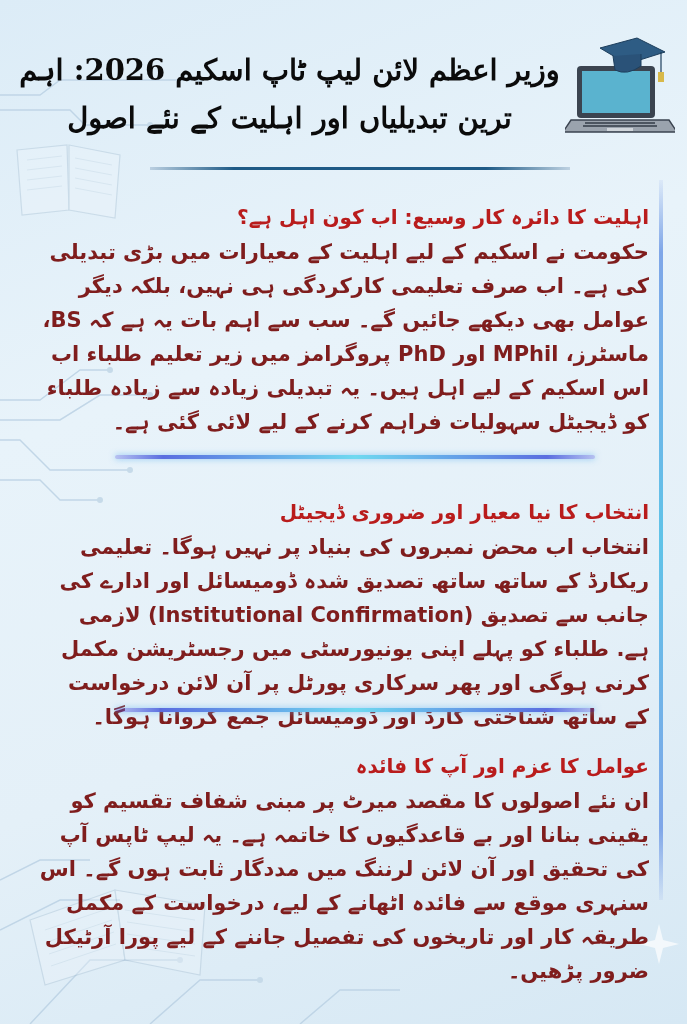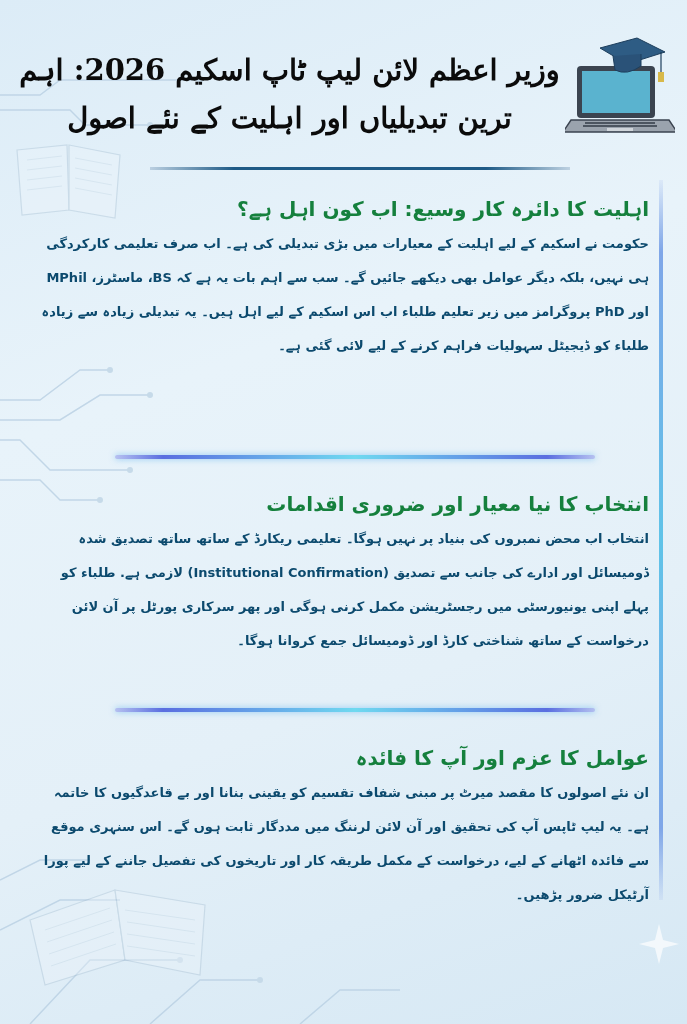--- a/index.html
+++ b/index.html
@@ -19,22 +19,22 @@
   }
   .top-rule {
     position:absolute; left:150px; top:167px; width:420px; height:3px;
     background: linear-gradient(90deg, rgba(30,80,130,0.2), #1e5a86 20%, #1e5a86 80%, rgba(30,80,130,0.2));
   }
   .side-line {
     position:absolute; left:659px; top:180px; width:4px; height:720px;
     background: linear-gradient(180deg, rgba(120,150,230,0.1), #7fa6e8 10%, #5fc3e8 50%, #7fa6e8 90%, rgba(120,150,230,0.1));
   }
   .section { position:absolute; right:38px; width:610px; direction:rtl; text-align:right; }
-  .heading { font-weight:bold; font-size:20px; line-height:28px; margin:8px 0 4px 0; color:#15803d; }
-  .para { font-size:13px; line-height:34px; margin:0; font-weight:bold; color:#0c4a6e; }
+  .heading { font-weight:bold; font-size:20px; line-height:28px; margin:16px 0 4px 0; color:#b91c1c; }
+  .para { font-size:21px; line-height:34px; margin:0; font-weight:bold; color:#7f1d1d; }
   .divider {
     position:absolute; left:115px; width:480px; height:4px; border-radius:2px;
     background: linear-gradient(90deg, rgba(70,80,220,0.3), #5a6ee0 10%, #6fd9f0 50%, #5a6ee0 90%, rgba(70,80,220,0.3));
     box-shadow: 0 0 6px rgba(100,180,240,0.7);
   }
   .book { position:absolute; opacity:0.35; }
   .sparkle { position:absolute; right:8px; bottom:60px; width:40px; height:40px; opacity:0.7; }
 </style>
 </head>
 <body>
@@ -123,21 +123,21 @@
 <div class="top-rule"></div>
 <div class="side-line"></div>
 
 <div class="section" style="top:187px;">
   <h2 class="heading">اہلیت کا دائرہ کار وسیع: اب کون اہل ہے؟</h2>
   <p class="para">حکومت نے اسکیم کے لیے اہلیت کے معیارات میں بڑی تبدیلی کی ہے۔ اب صرف تعلیمی کارکردگی ہی نہیں، بلکہ دیگر عوامل بھی دیکھے جائیں گے۔ سب سے اہم بات یہ ہے کہ BS، ماسٹرز، MPhil اور PhD پروگرامز میں زیر تعلیم طلباء اب اس اسکیم کے لیے اہل ہیں۔ یہ تبدیلی زیادہ سے زیادہ طلباء کو ڈیجیٹل سہولیات فراہم کرنے کے لیے لائی گئی ہے۔</p>
 </div>
 <div class="divider" style="top:455px;"></div>
 
 <div class="section" style="top:482px;">
-  <h2 class="heading">انتخاب کا نیا معیار اور ضروری اقدامات</h2>
+  <h2 class="heading">انتخاب کا نیا معیار اور ضروری ڈیجیٹل</h2>
   <p class="para">انتخاب اب محض نمبروں کی بنیاد پر نہیں ہوگا۔ تعلیمی ریکارڈ کے ساتھ ساتھ تصدیق شدہ ڈومیسائل اور ادارے کی جانب سے تصدیق (Institutional Confirmation) لازمی ہے. طلباء کو پہلے اپنی یونیورسٹی میں رجسٹریشن مکمل کرنی ہوگی اور پھر سرکاری پورٹل پر آن لائن درخواست کے ساتھ شناختی کارڈ اور ڈومیسائل جمع کروانا ہوگا۔</p>
 </div>
 <div class="divider" style="top:708px;"></div>
 
 <div class="section" style="top:736px;">
   <h2 class="heading">عوامل کا عزم اور آپ کا فائدہ</h2>
   <p class="para">ان نئے اصولوں کا مقصد میرٹ پر مبنی شفاف تقسیم کو یقینی بنانا اور بے قاعدگیوں کا خاتمہ ہے۔ یہ لیپ ٹاپس آپ کی تحقیق اور آن لائن لرننگ میں مددگار ثابت ہوں گے۔ اس سنہری موقع سے فائدہ اٹھانے کے لیے، درخواست کے مکمل طریقہ کار اور تاریخوں کی تفصیل جاننے کے لیے پورا آرٹیکل ضرور پڑھیں۔</p>
 </div>
 
 </body></html>

